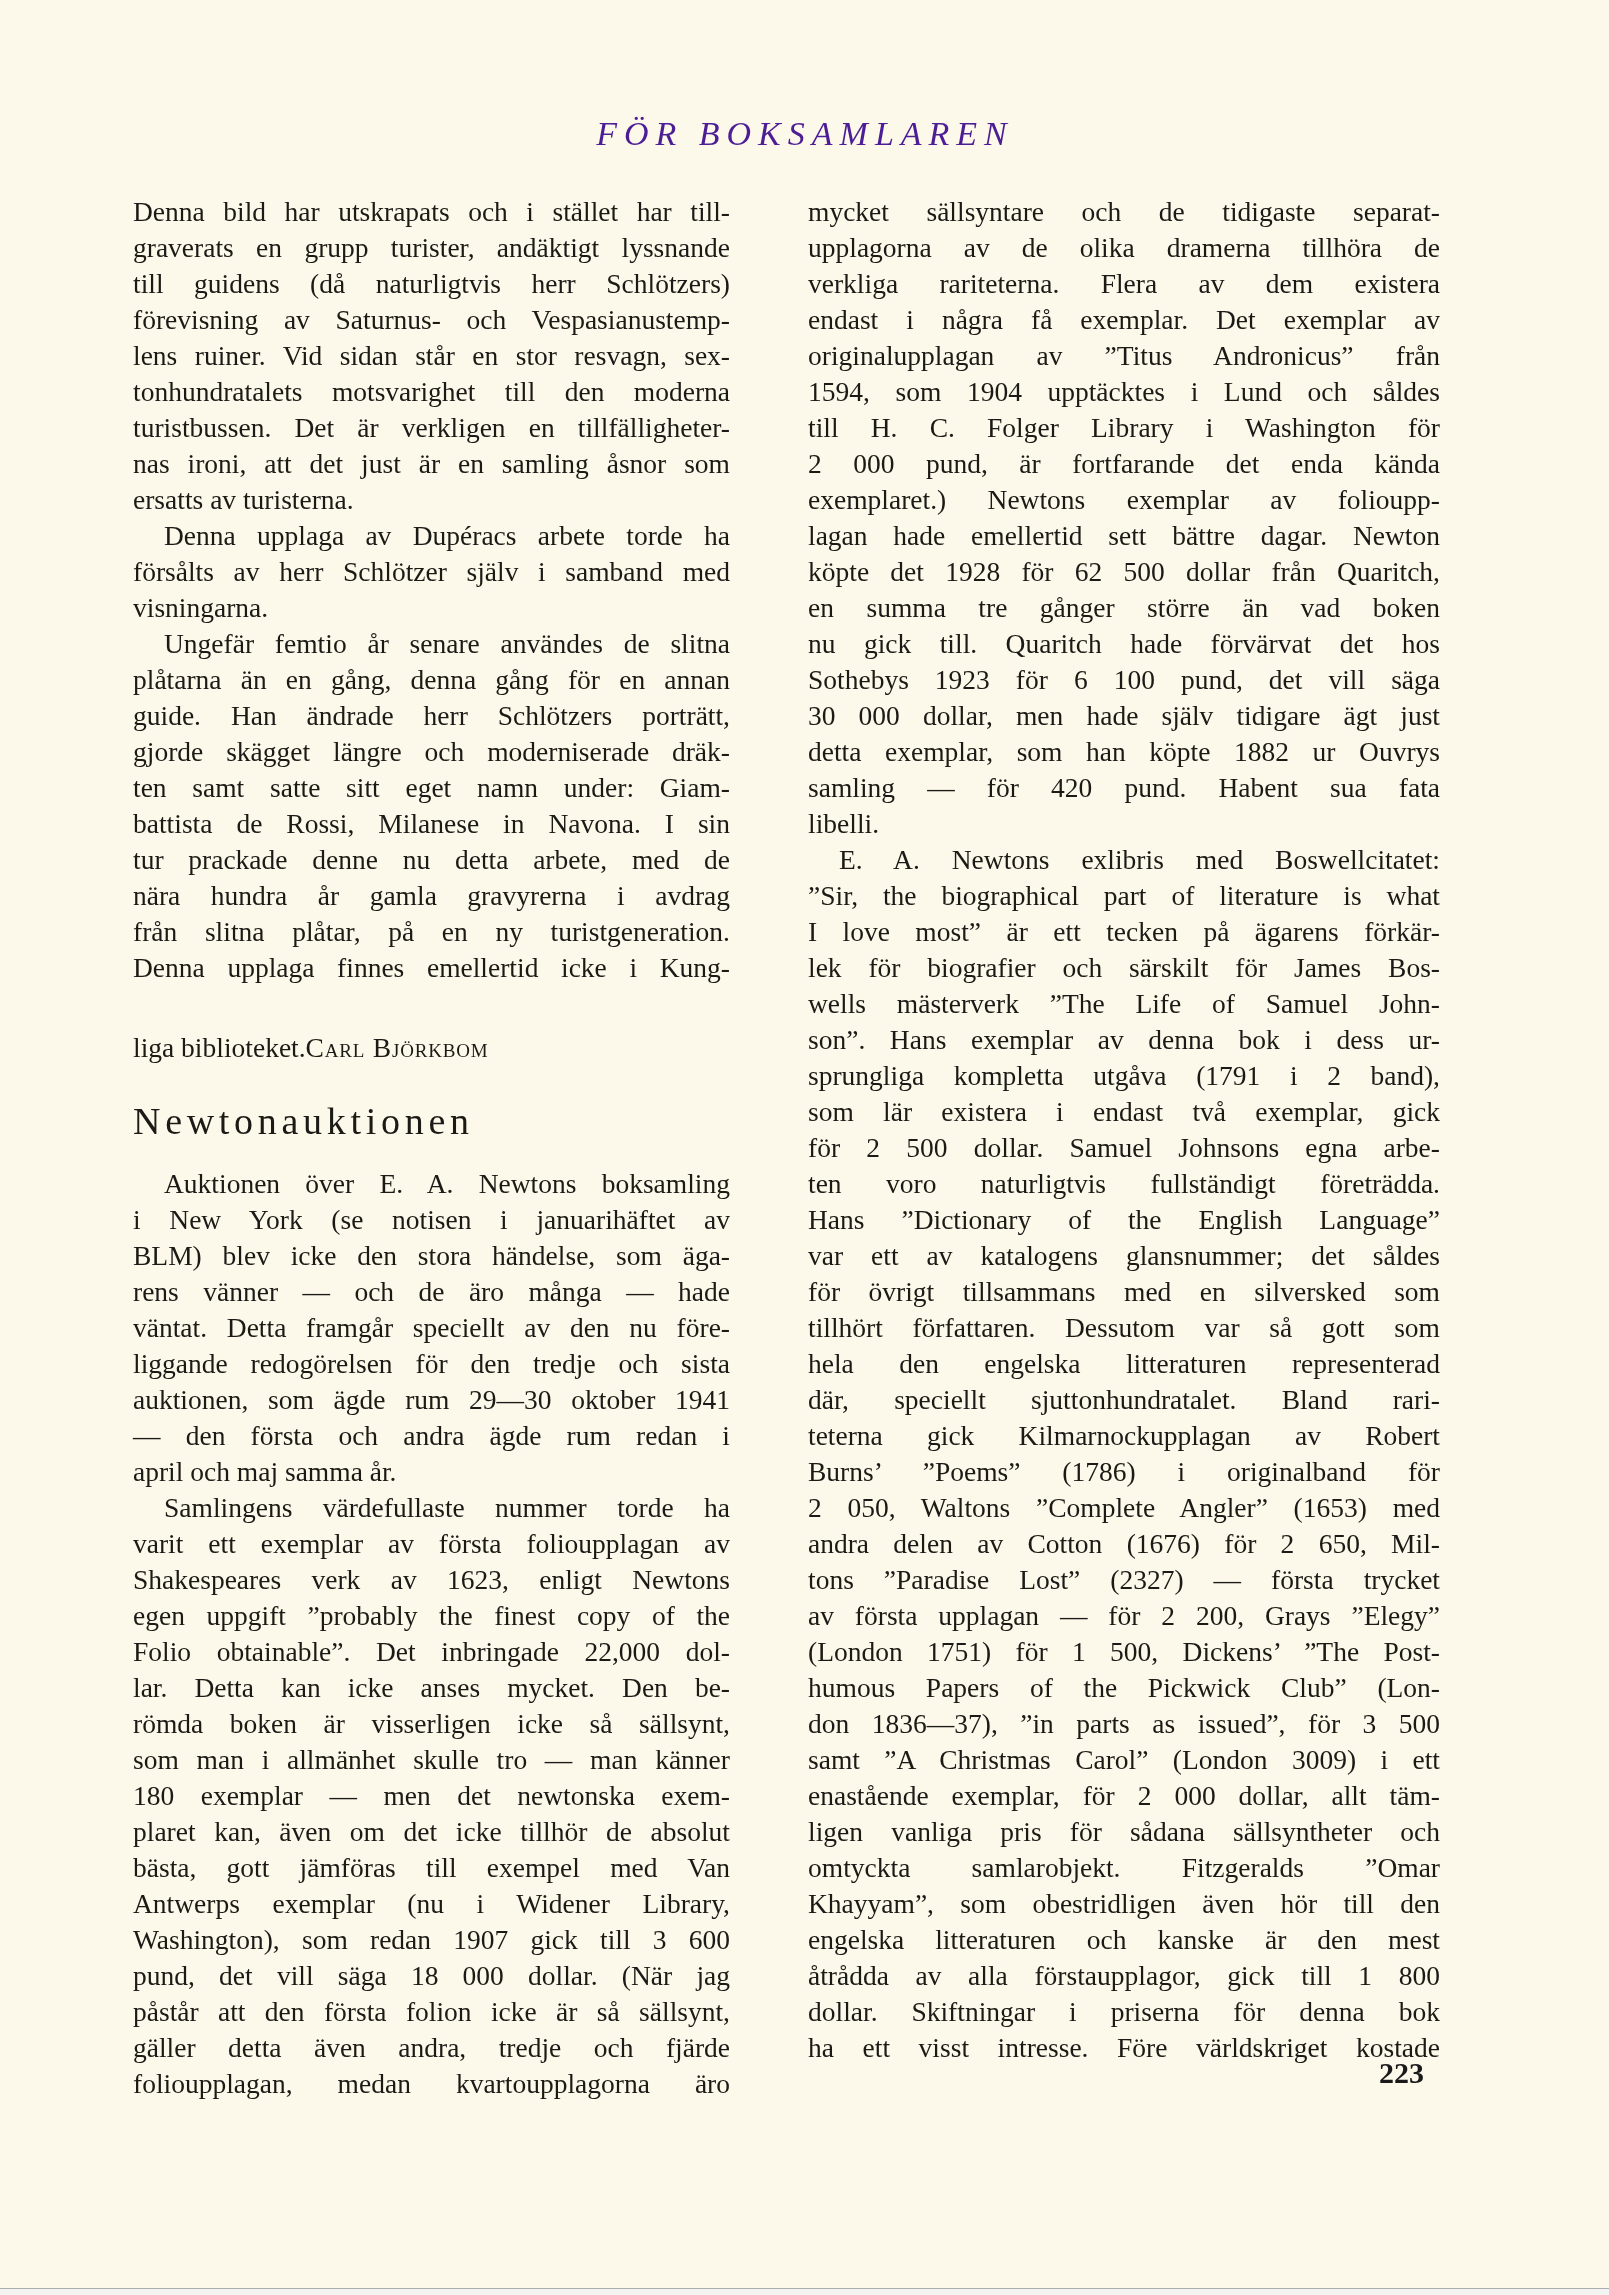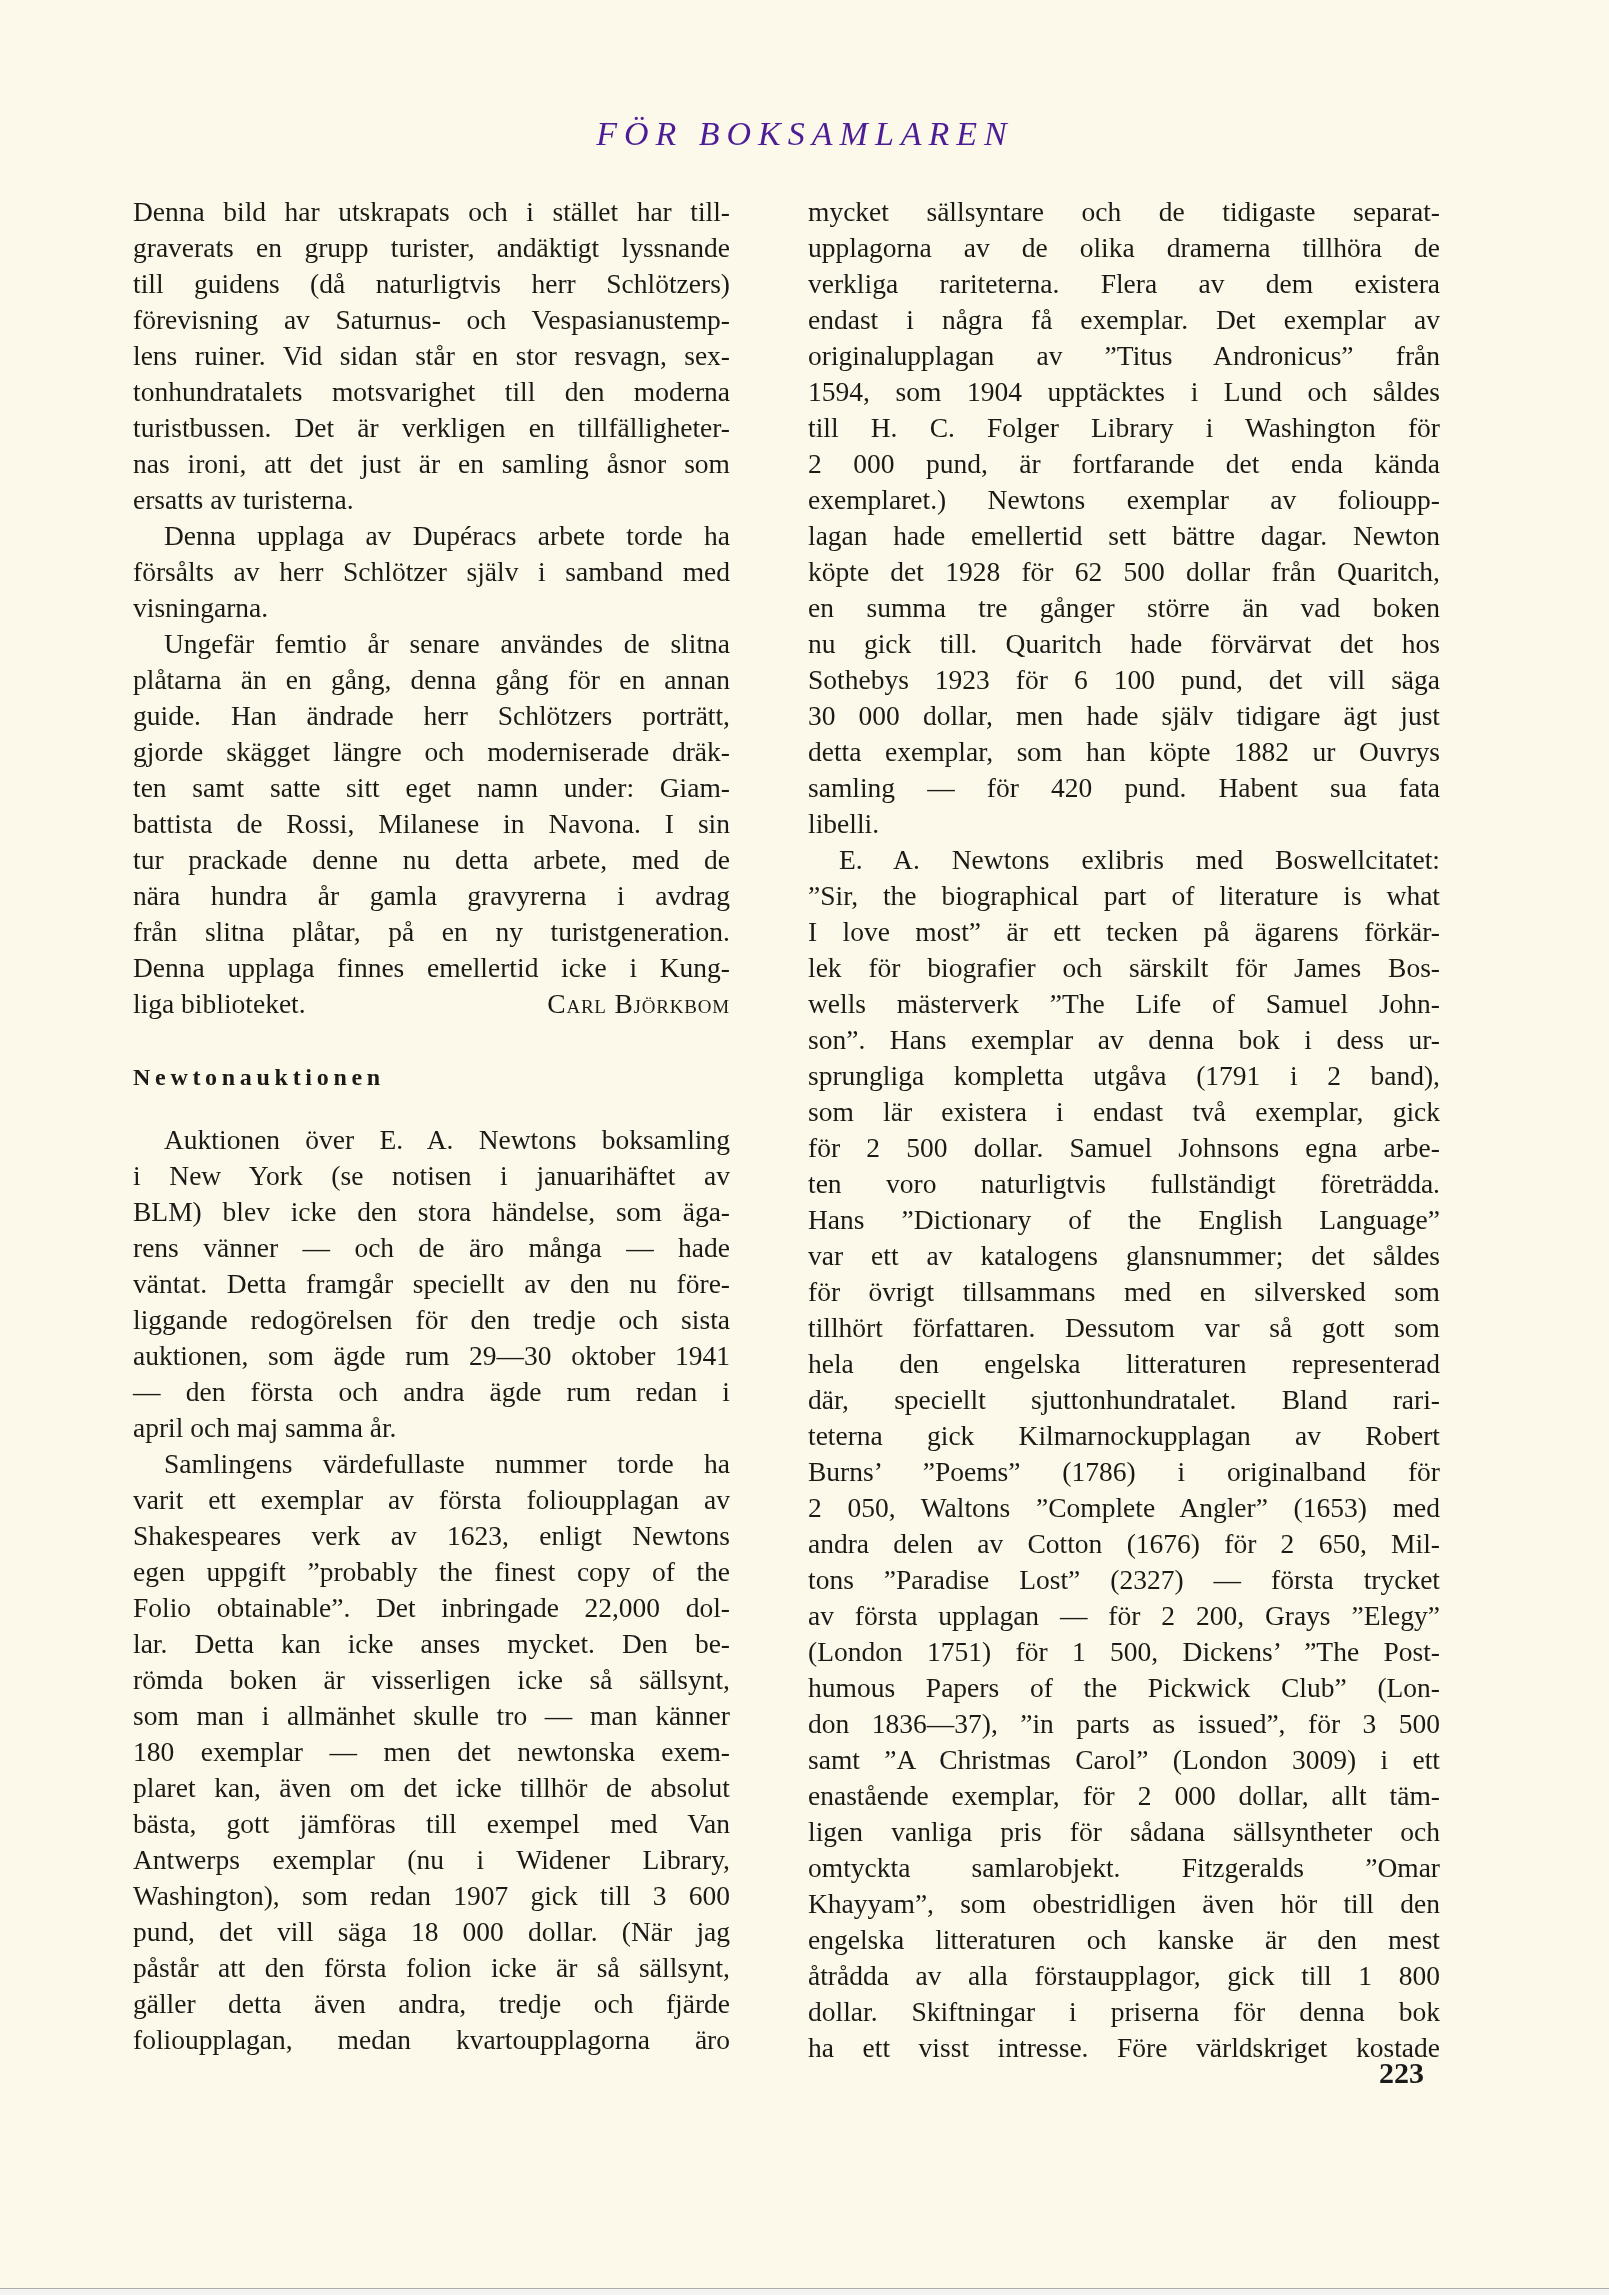--- a/index.html
+++ b/index.html
@@ -28,25 +28,25 @@
     text-align: justify;
   }
   .col-left { left: 133px; width: 597px; }
   .col-right { left: 808px; width: 632px; }
   .line {
     display: block; white-space: nowrap; text-align: justify;
     text-align-last: justify; height: 36px; overflow: visible;
   }
   .line.last { text-align-last: left; }
   .line.indent { padding-left: 31px; }
-  .signature-line { display: flex; justify-content: space-between; height: 36px; }
+  .signature-line { display: flex; justify-content: flex-start; height: 36px; margin-top: 44px; }
   .smallcaps { font-variant: small-caps; letter-spacing: 0.8px; }
   .section-heading {
     display: block; margin-top: 37px; margin-bottom: 26.5px;
-    font-size: 24px; letter-spacing: 4.7px; font-weight: bold;
+    font-size: 38px; letter-spacing: 4.7px; font-weight: normal;
   }
   .page-number {
     position: absolute; top: 2056px; left: 1379px;
     font-size: 30px; font-weight: bold; color: #1a1a1a; text-align: center;
   }
 </style>
 </head>
 <body>
 
 <div class="running-head">FÖR BOKSAMLAREN</div>

